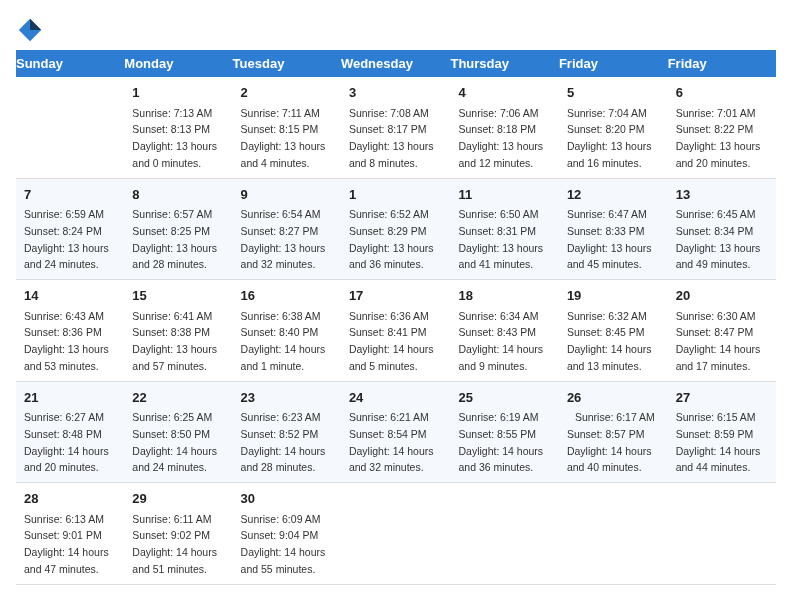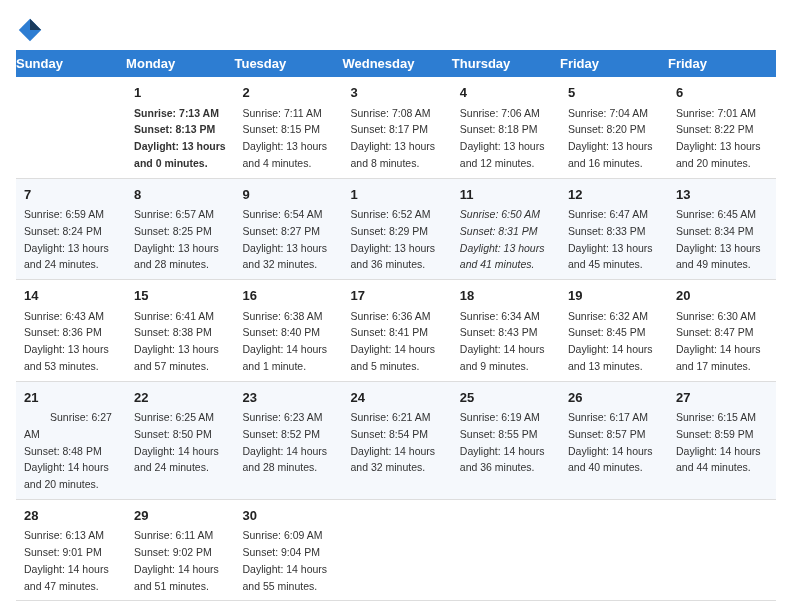--- a/index.html
+++ b/index.html
@@ -116,21 +116,21 @@
         <th>Tuesday</th>
         <th>Wednesday</th>
         <th>Thursday</th>
         <th>Friday</th>
         <th>Friday</th>
       </tr>
   </thead>
   <tbody id="calendar-body">
       <tr>
         <td></td>
-        <td><span class="day-num">1</span><span class="cell-info" style="white-space: pre-line; font-weight: bold;">Sunrise: 7:13 AM
+        <td><span class="day-num">1</span><span class="cell-info" style="white-space: pre-line;">Sunrise: 7:13 AM
 Sunset: 8:13 PM
 Daylight: 13 hours
 and 0 minutes.</span></td>
         <td><span class="day-num">2</span><span class="cell-info" style="white-space: pre-line;">Sunrise: 7:11 AM
 Sunset: 8:15 PM
 Daylight: 13 hours
 and 4 minutes.</span></td>
         <td><span class="day-num">3</span><span class="cell-info" style="white-space: pre-line;">Sunrise: 7:08 AM
 Sunset: 8:17 PM
 Daylight: 13 hours
@@ -158,21 +158,21 @@
 Daylight: 13 hours
 and 28 minutes.</span></td>
         <td><span class="day-num">9</span><span class="cell-info" style="white-space: pre-line;">Sunrise: 6:54 AM
 Sunset: 8:27 PM
 Daylight: 13 hours
 and 32 minutes.</span></td>
         <td><span class="day-num">1</span><span class="cell-info" style="white-space: pre-line;">Sunrise: 6:52 AM
 Sunset: 8:29 PM
 Daylight: 13 hours
 and 36 minutes.</span></td>
-        <td><span class="day-num">11</span><span class="cell-info" style="white-space: pre-line; font-style: italic;">Sunrise: 6:50 AM
+        <td><span class="day-num">11</span><span class="cell-info" style="white-space: pre-line;">Sunrise: 6:50 AM
 Sunset: 8:31 PM
 Daylight: 13 hours
 and 41 minutes.</span></td>
         <td><span class="day-num">12</span><span class="cell-info" style="white-space: pre-line;">Sunrise: 6:47 AM
 Sunset: 8:33 PM
 Daylight: 13 hours
 and 45 minutes.</span></td>
         <td><span class="day-num">13</span><span class="cell-info" style="white-space: pre-line;">Sunrise: 6:45 AM
 Sunset: 8:34 PM
 Daylight: 13 hours
@@ -202,41 +202,41 @@
         <td><span class="day-num">19</span><span class="cell-info" style="white-space: pre-line;">Sunrise: 6:32 AM
 Sunset: 8:45 PM
 Daylight: 14 hours
 and 13 minutes.</span></td>
         <td><span class="day-num">20</span><span class="cell-info" style="white-space: pre-line;">Sunrise: 6:30 AM
 Sunset: 8:47 PM
 Daylight: 14 hours
 and 17 minutes.</span></td>
       </tr>
       <tr>
-        <td><span class="day-num">21</span><span class="cell-info" style="white-space: pre-line; margin-left: 26px;">Sunrise: 6:27 AM
+        <td><span class="day-num">21</span><span class="cell-info" style="white-space: pre-line;">Sunrise: 6:27 AM
 Sunset: 8:48 PM
 Daylight: 14 hours
 and 20 minutes.</span></td>
         <td><span class="day-num">22</span><span class="cell-info" style="white-space: pre-line;">Sunrise: 6:25 AM
 Sunset: 8:50 PM
 Daylight: 14 hours
 and 24 minutes.</span></td>
         <td><span class="day-num">23</span><span class="cell-info" style="white-space: pre-line;">Sunrise: 6:23 AM
 Sunset: 8:52 PM
 Daylight: 14 hours
 and 28 minutes.</span></td>
         <td><span class="day-num">24</span><span class="cell-info" style="white-space: pre-line;">Sunrise: 6:21 AM
 Sunset: 8:54 PM
 Daylight: 14 hours
 and 32 minutes.</span></td>
         <td><span class="day-num">25</span><span class="cell-info" style="white-space: pre-line;">Sunrise: 6:19 AM
 Sunset: 8:55 PM
 Daylight: 14 hours
 and 36 minutes.</span></td>
-        <td><span class="day-num">26</span><span class="cell-info" style="white-space: pre-line;">Sunrise: 6:17 AM
+        <td><span class="day-num">26</span><span class="cell-info" style="white-space: pre-line; margin-left: 8px;">Sunrise: 6:17 AM
 Sunset: 8:57 PM
 Daylight: 14 hours
 and 40 minutes.</span></td>
         <td><span class="day-num">27</span><span class="cell-info" style="white-space: pre-line; margin-top: 38px;">Sunrise: 6:15 AM
 Sunset: 8:59 PM
 Daylight: 14 hours
 and 44 minutes.</span></td>
       </tr>
       <tr>
         <td><span class="day-num">28</span><span class="cell-info" style="white-space: pre-line;">Sunrise: 6:13 AM

